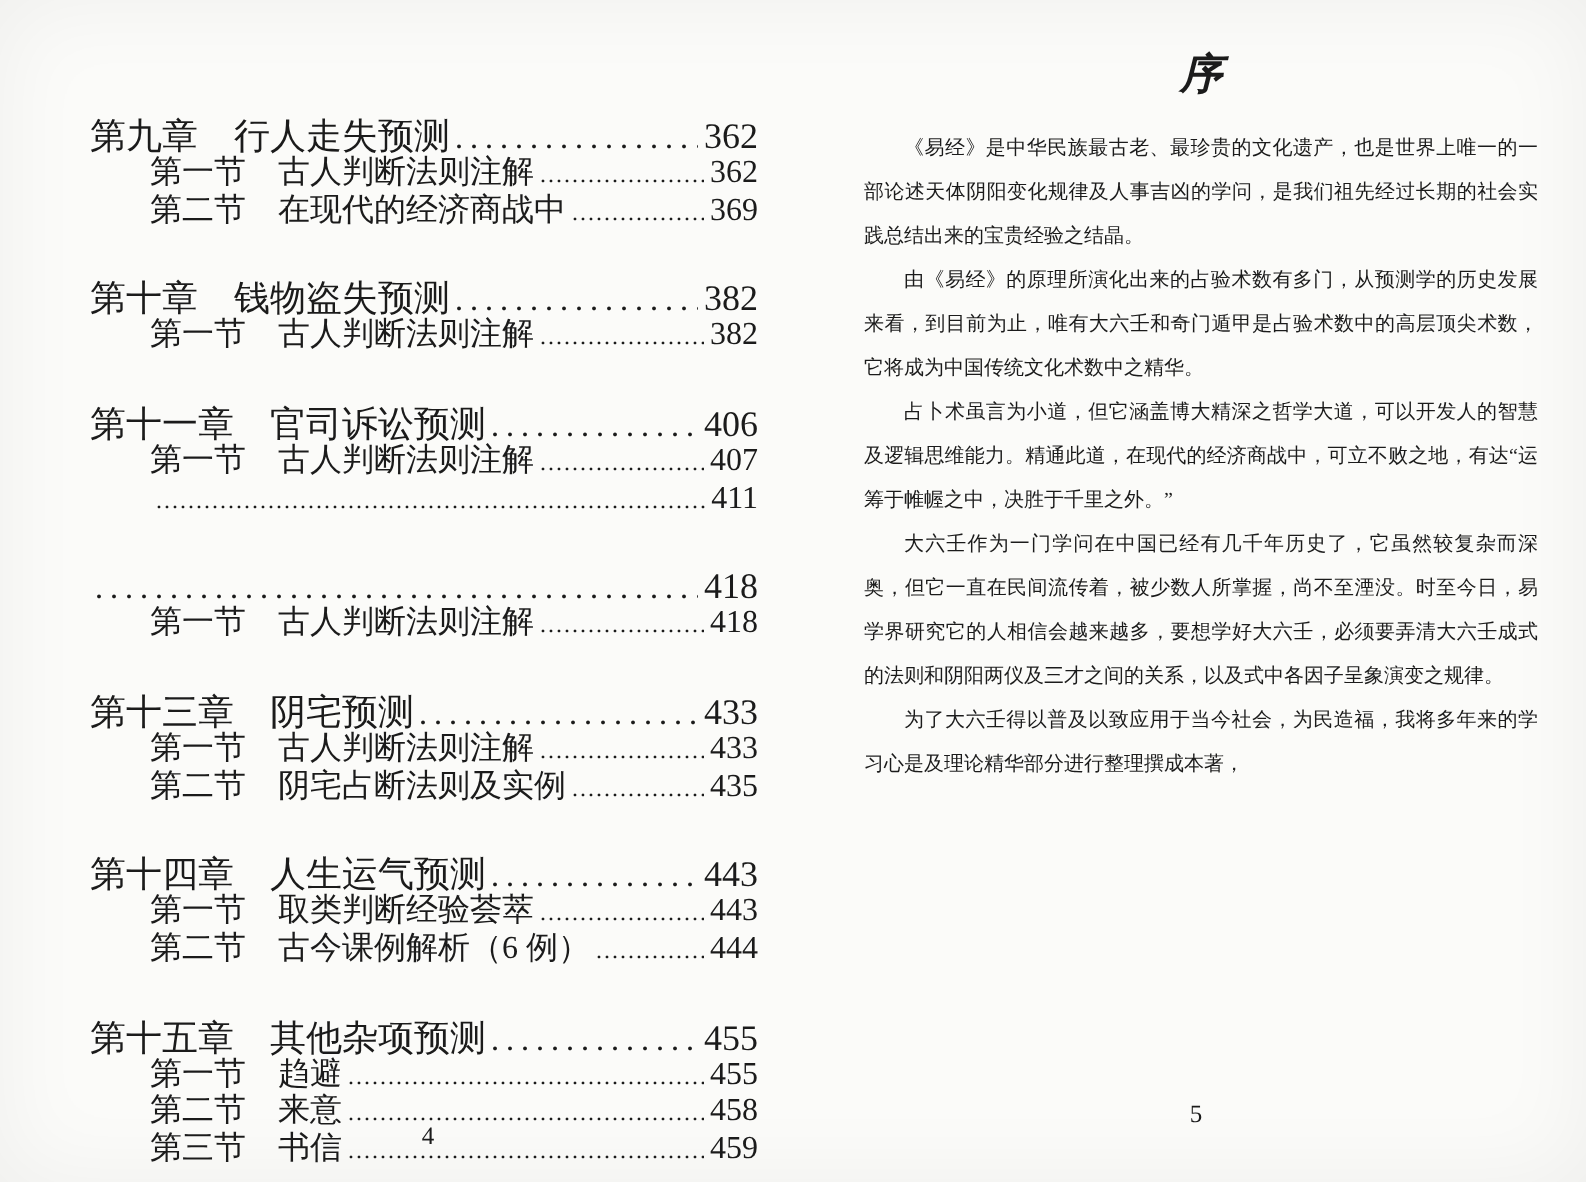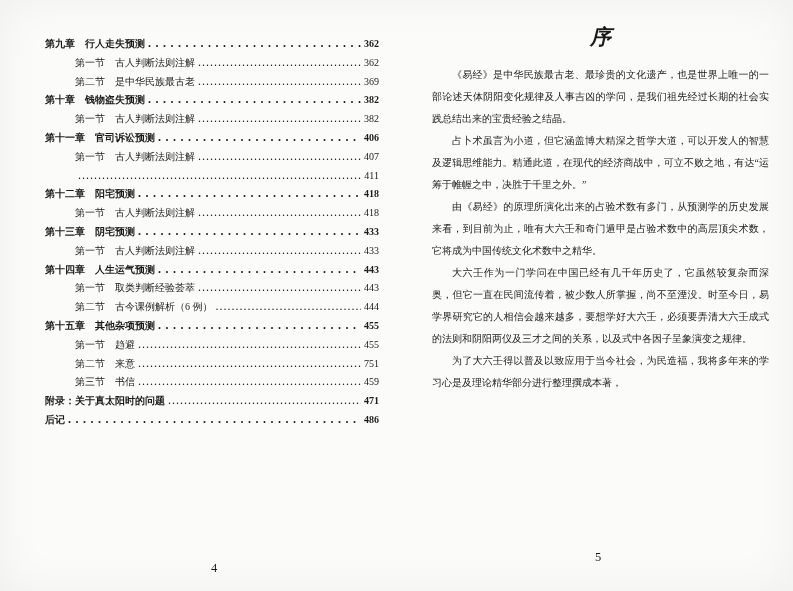--- a/index.html
+++ b/index.html
@@ -12,25 +12,25 @@
   .spread{
     position:absolute;inset:0;
     box-shadow:inset 0 0 45px rgba(0,0,0,0.05);
   }
   
   .page-left{
     position:absolute;left:45px;top:34px;width:334px;
   }
   .toc-row{
     display:flex;align-items:baseline;
-    height:18.8px;font-size:10px;line-height:18.8px;
+    height:18.8px;font-size:16px;line-height:18.8px;
     white-space:nowrap;
   }
   .toc-row.chapter,.toc-row.appendix{
-    font-weight:bold;font-size:10px;
+    font-weight:normal;font-size:18px;margin-top:25px;
   }
   .toc-row.section{padding-left:30px;font-weight:normal;}
   .toc-label{white-space:nowrap;}
   .dots{
     flex:1;overflow:hidden;white-space:nowrap;
     margin:0 3px;min-width:12px;
     font-weight:normal;
   }
   .dots::after{
     content:"..........................................................................................................................................";
@@ -73,21 +73,21 @@
           <span class="toc-label">第九章　行人走失预测</span>
           <span class="dots"></span>
           <span class="toc-pagenum">362</span>
         </div>
         <div class="toc-row section">
           <span class="toc-label">第一节　古人判断法则注解</span>
           <span class="dots"></span>
           <span class="toc-pagenum">362</span>
         </div>
         <div class="toc-row section">
-          <span class="toc-label">第二节　是中华民族最古老</span>
+          <span class="toc-label">第二节　在现代的经济商战中</span>
           <span class="dots"></span>
           <span class="toc-pagenum">369</span>
         </div>
         <div class="toc-row chapter">
           <span class="toc-label">第十章　钱物盗失预测</span>
           <span class="dots"></span>
           <span class="toc-pagenum">382</span>
         </div>
         <div class="toc-row section">
           <span class="toc-label">第一节　古人判断法则注解</span>
@@ -102,38 +102,42 @@
         <div class="toc-row section">
           <span class="toc-label">第一节　古人判断法则注解</span>
           <span class="dots"></span>
           <span class="toc-pagenum">407</span>
         </div>
         <div class="toc-row section">
           <span class="dots"></span>
           <span class="toc-pagenum">411</span>
         </div>
         <div class="toc-row chapter">
-          <span class="toc-label">第十二章　阳宅预测</span>
           <span class="dots"></span>
           <span class="toc-pagenum">418</span>
         </div>
         <div class="toc-row section">
           <span class="toc-label">第一节　古人判断法则注解</span>
           <span class="dots"></span>
           <span class="toc-pagenum">418</span>
         </div>
         <div class="toc-row chapter">
           <span class="toc-label">第十三章　阴宅预测</span>
           <span class="dots"></span>
           <span class="toc-pagenum">433</span>
         </div>
         <div class="toc-row section">
           <span class="toc-label">第一节　古人判断法则注解</span>
           <span class="dots"></span>
           <span class="toc-pagenum">433</span>
+        </div>
+        <div class="toc-row section">
+          <span class="toc-label">第二节　阴宅占断法则及实例</span>
+          <span class="dots"></span>
+          <span class="toc-pagenum">435</span>
         </div>
         <div class="toc-row chapter">
           <span class="toc-label">第十四章　人生运气预测</span>
           <span class="dots"></span>
           <span class="toc-pagenum">443</span>
         </div>
         <div class="toc-row section">
           <span class="toc-label">第一节　取类判断经验荟萃</span>
           <span class="dots"></span>
           <span class="toc-pagenum">443</span>
@@ -149,21 +153,21 @@
           <span class="toc-pagenum">455</span>
         </div>
         <div class="toc-row section">
           <span class="toc-label">第一节　趋避</span>
           <span class="dots"></span>
           <span class="toc-pagenum">455</span>
         </div>
         <div class="toc-row section">
           <span class="toc-label">第二节　来意</span>
           <span class="dots"></span>
-          <span class="toc-pagenum">751</span>
+          <span class="toc-pagenum">458</span>
         </div>
         <div class="toc-row section">
           <span class="toc-label">第三节　书信</span>
           <span class="dots"></span>
           <span class="toc-pagenum">459</span>
         </div>
         <div class="toc-row appendix">
           <span class="toc-label">附录：关于真太阳时的问题</span>
           <span class="dots"></span>
           <span class="toc-pagenum">471</span>
@@ -173,22 +177,22 @@
           <span class="dots"></span>
           <span class="toc-pagenum">486</span>
         </div>
       </div>
   </div>
 
   <div class="page-right">
     <h1 class="preface-title">序</h1>
     <div class="preface-body">
         <p>《易经》是中华民族最古老、最珍贵的文化遗产，也是世界上唯一的一部论述天体阴阳变化规律及人事吉凶的学问，是我们祖先经过长期的社会实践总结出来的宝贵经验之结晶。</p>
+        <p>由《易经》的原理所演化出来的占验术数有多门，从预测学的历史发展来看，到目前为止，唯有大六壬和奇门遁甲是占验术数中的高层顶尖术数，它将成为中国传统文化术数中之精华。</p>
         <p>占卜术虽言为小道，但它涵盖博大精深之哲学大道，可以开发人的智慧及逻辑思维能力。精通此道，在现代的经济商战中，可立不败之地，有达“运筹于帷幄之中，决胜于千里之外。”</p>
-        <p>由《易经》的原理所演化出来的占验术数有多门，从预测学的历史发展来看，到目前为止，唯有大六壬和奇门遁甲是占验术数中的高层顶尖术数，它将成为中国传统文化术数中之精华。</p>
         <p>大六壬作为一门学问在中国已经有几千年历史了，它虽然较复杂而深奥，但它一直在民间流传着，被少数人所掌握，尚不至湮没。时至今日，易学界研究它的人相信会越来越多，要想学好大六壬，必须要弄清大六壬成式的法则和阴阳两仪及三才之间的关系，以及式中各因子呈象演变之规律。</p>
         <p>为了大六壬得以普及以致应用于当今社会，为民造福，我将多年来的学习心是及理论精华部分进行整理撰成本著，</p>
       </div>
   </div>
 
   <div class="folio folio-left">4</div>
   <div class="folio folio-right">5</div>
 
 </div>
 

